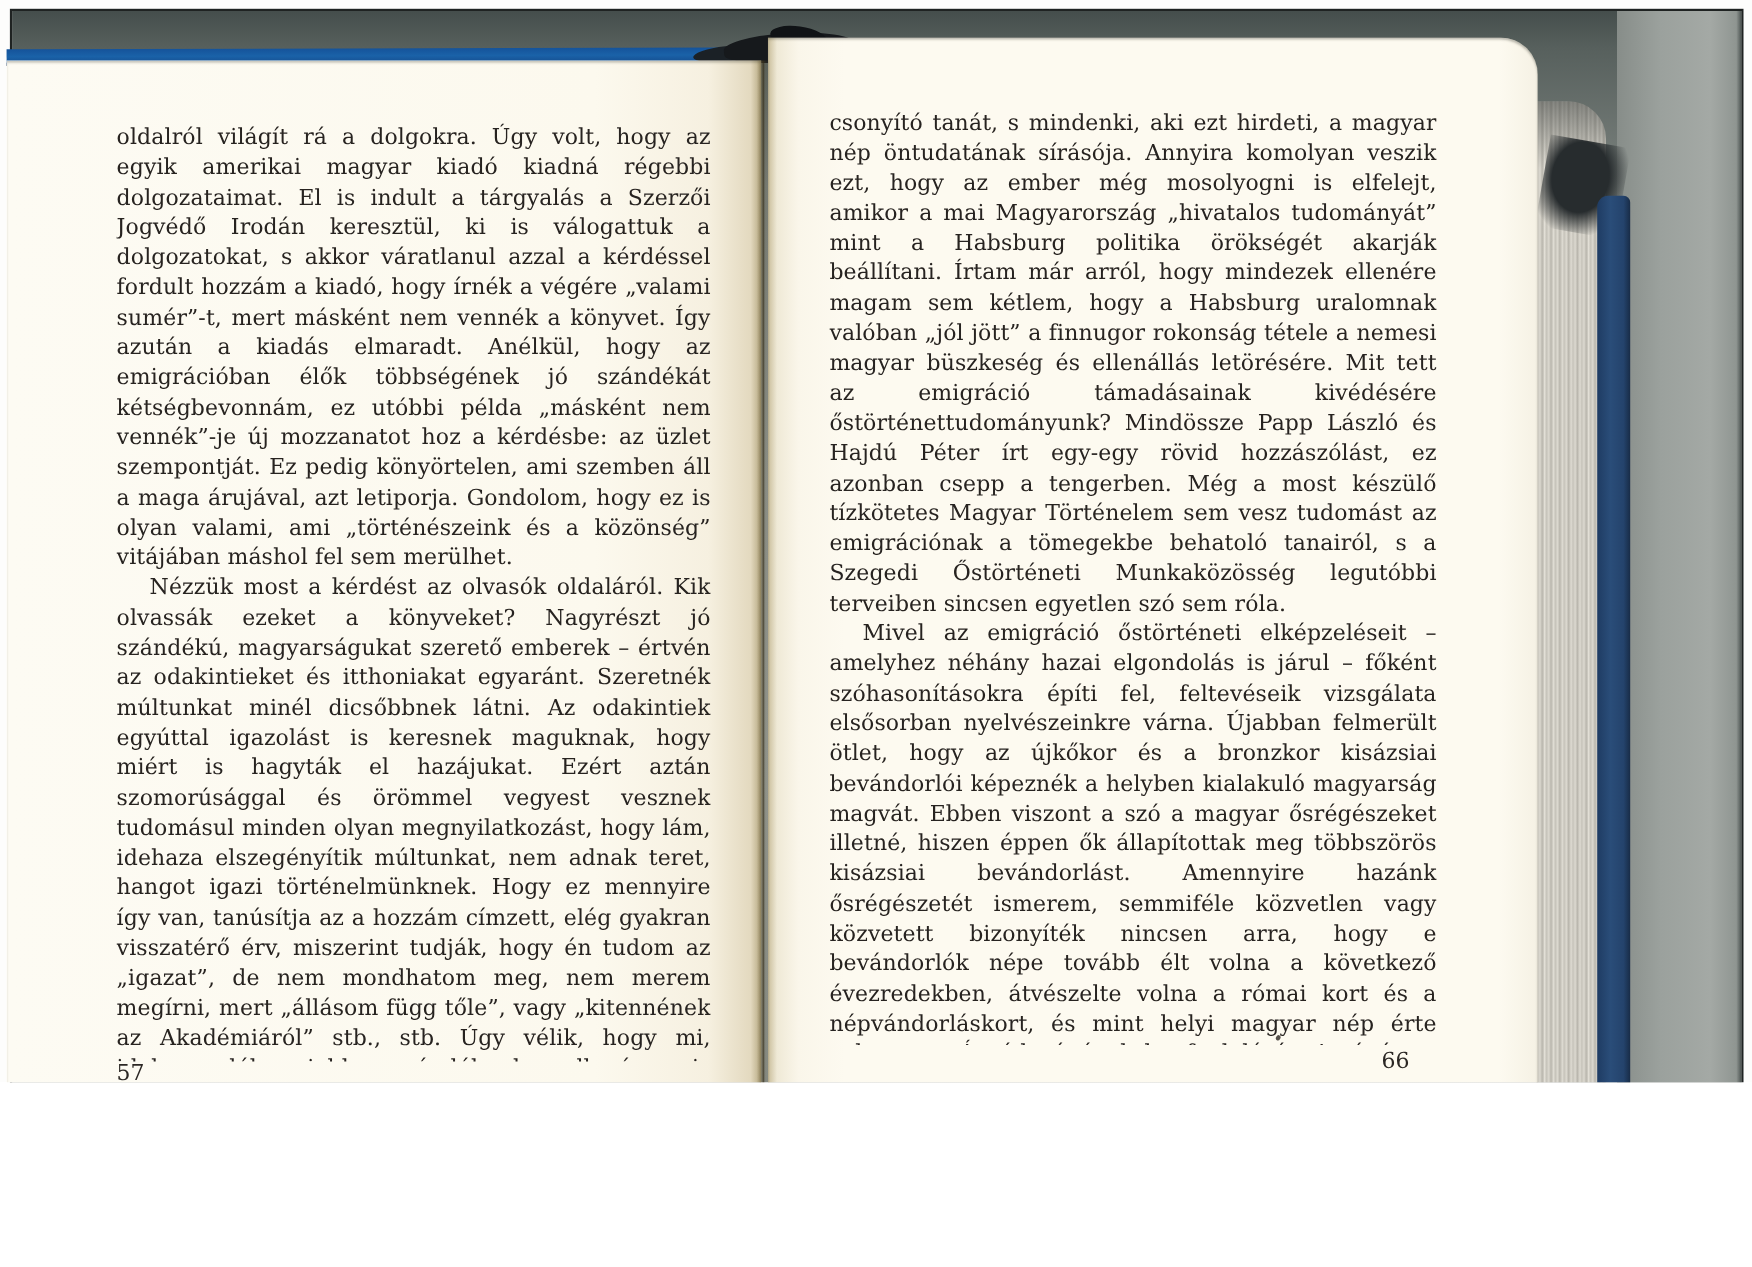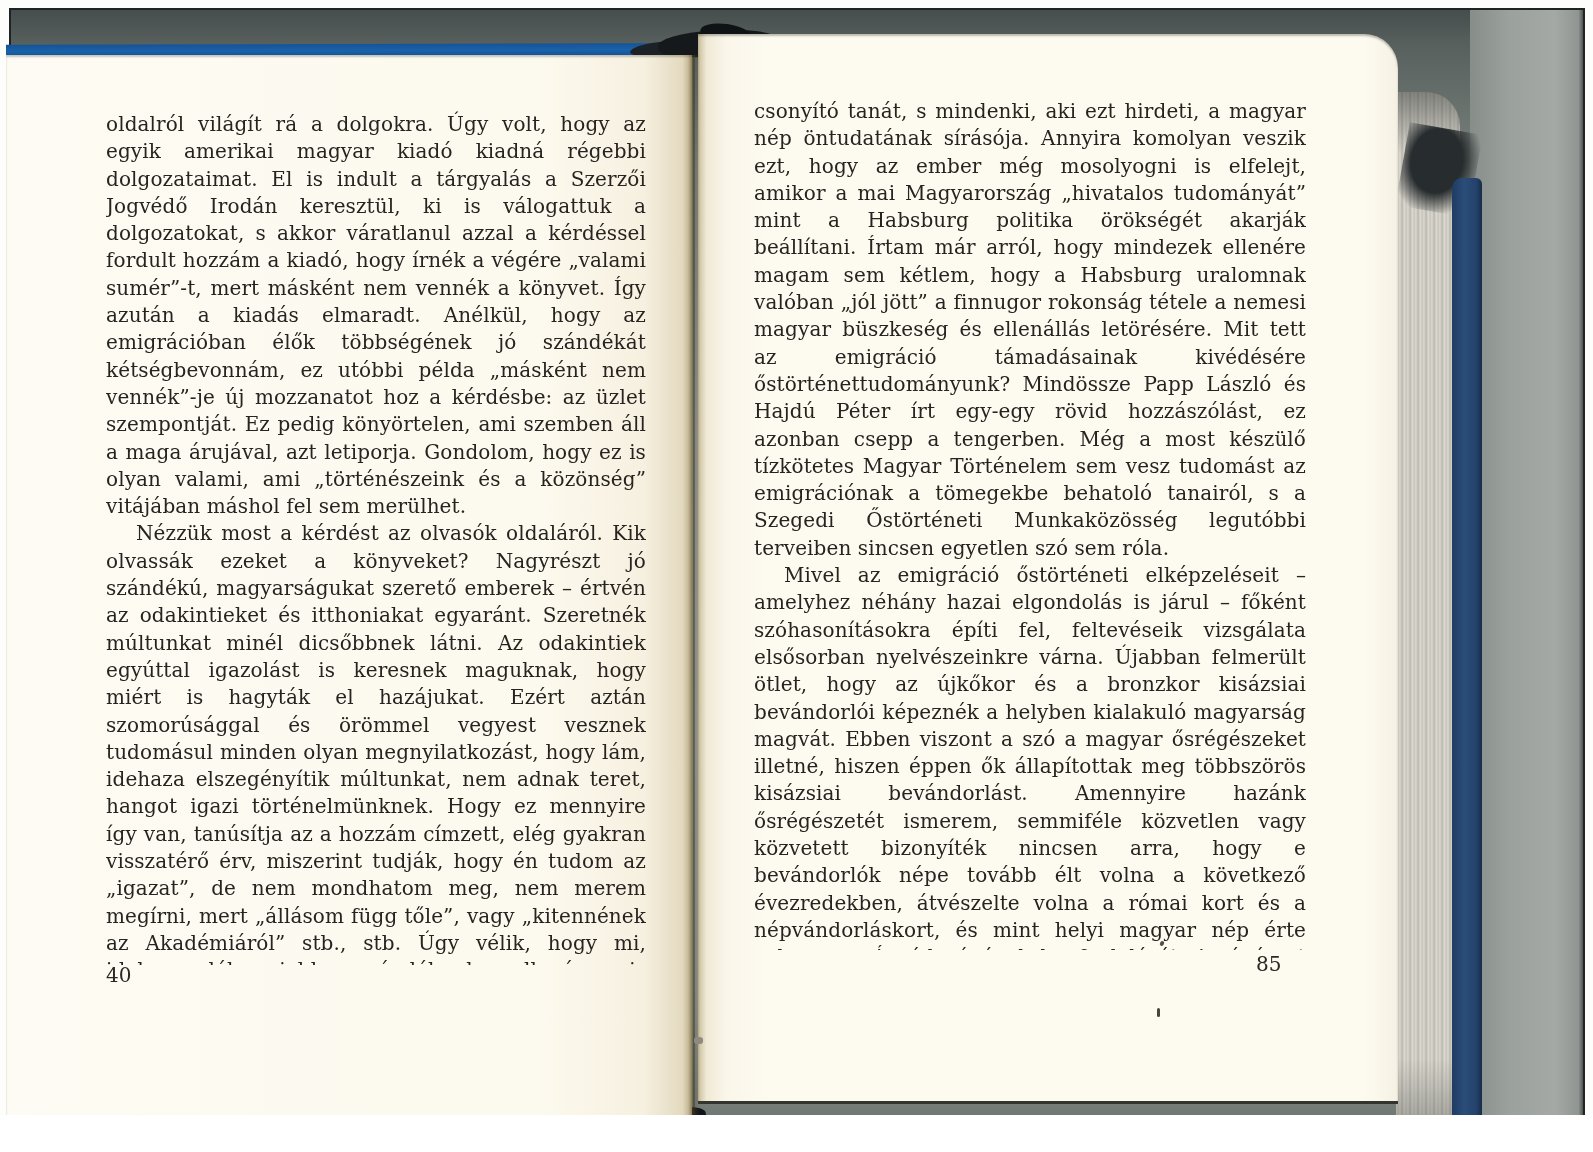--- a/index.html
+++ b/index.html
@@ -1,17 +1,17 @@
 <!DOCTYPE html>
 <html><head>
 <meta charset="utf-8">
 <style>
   html,body{margin:0;padding:0;background:#ffffff;}
   .canvas{
-    position:relative;width:1593px;height:1115px;overflow:hidden;
+    position:relative;width:1593px;height:984px;overflow:hidden;
     background:#fdfdfc;
     font-family:"DejaVu Serif","Liberation Serif",serif;
   }
   
   .scan-bg{
     position:absolute;left:9px;top:8px;width:1576px;height:1134px;
     background:linear-gradient(180deg,#454e4c 0%,#57605d 3%,#7b827e 14%,#949a96 38%,#9ba19d 62%,#8d9490 88%,#747c78 97%,#666e6a 100%);
     border:2px solid #1f2322;box-sizing:border-box;
   }
   .scan-bg-right{
@@ -127,29 +127,29 @@
 
   <div class="cover-bottom"></div>
   <div class="bottom-smudge-a"></div>
   <div class="bottom-smudge-b"></div>
 
   <div class="page page-left">
     <div class="text-block tb-left">
       <p class="para">oldalról világít rá a dolgokra. Úgy volt, hogy az egyik amerikai magyar kiadó kiadná régebbi dolgozataimat. El is indult a tárgyalás a Szerzői Jogvédő Irodán keresztül, ki is válogattuk a dolgozatokat, s akkor váratlanul azzal a kérdéssel fordult hozzám a kiadó, hogy írnék a végére „valami sumér”-t, mert másként nem vennék a könyvet. Így azután a kiadás elmaradt. Anélkül, hogy az emigrációban élők többségének jó szándékát kétségbevonnám, ez utóbbi példa „másként nem vennék”-je új mozzanatot hoz a kérdésbe: az üzlet szempontját. Ez pedig könyörtelen, ami szemben áll a maga árujával, azt letiporja. Gondolom, hogy ez is olyan valami, ami „történészeink és a közönség” vitájában máshol fel sem merülhet.</p>
       <p class="para indent">Nézzük most a kérdést az olvasók oldaláról. Kik olvassák ezeket a könyveket? Nagyrészt jó szándékú, magyarságukat szerető emberek – értvén az odakintieket és itthoniakat egyaránt. Szeretnék múltunkat minél dicsőbbnek látni. Az odakintiek egyúttal igazolást is keresnek maguknak, hogy miért is hagyták el hazájukat. Ezért aztán szomorúsággal és örömmel vegyest vesznek tudomásul minden olyan megnyilatkozást, hogy lám, idehaza elszegényítik múltunkat, nem adnak teret, hangot igazi történelmünknek. Hogy ez mennyire így van, tanúsítja az a hozzám címzett, elég gyakran visszatérő érv, miszerint tudják, hogy én tudom az „igazat”, de nem mondhatom meg, nem merem megírni, mert „állásom függ tőle”, vagy „kitennének az Akadémiáról” stb., stb. Úgy vélik, hogy mi, idehazavalók, jobb szándékunk ellenére is megfélemlítve dolgozunk. Az ismétlődő vád: a Habsburgok, hogy megtörjék a nemes magyar nemzet ellenállását, elterjesztették a „halzsíros rokonság” leala-</p>
     </div>
-    <div class="folio folio-left">40</div>
+    <div class="folio folio-left">57</div>
   </div>
 
   <div class="page page-right">
     <div class="text-block tb-right">
       <p class="para">csonyító tanát, s mindenki, aki ezt hirdeti, a magyar nép öntudatának sírásója. Annyira komolyan veszik ezt, hogy az ember még mosolyogni is elfelejt, amikor a mai Magyarország „hivatalos tudományát” mint a Habsburg politika örökségét akarják beállítani. Írtam már arról, hogy mindezek ellenére magam sem kétlem, hogy a Habsburg uralomnak valóban „jól jött” a finnugor rokonság tétele a nemesi magyar büszkeség és ellenállás letörésére. Mit tett az emigráció támadásainak kivédésére őstörténettudományunk? Mindössze Papp László és Hajdú Péter írt egy-egy rövid hozzászólást, ez azonban csepp a tengerben. Még a most készülő tízkötetes Magyar Történelem sem vesz tudomást az emigrációnak a tömegekbe behatoló tanairól, s a Szegedi Őstörténeti Munkaközösség legutóbbi terveiben sincsen egyetlen szó sem róla.</p>
       <p class="para indent">Mivel az emigráció őstörténeti elképzeléseit – amelyhez néhány hazai elgondolás is járul – főként szóhasonításokra építi fel, feltevéseik vizsgálata elsősorban nyelvészeinkre várna. Újabban felmerült ötlet, hogy az újkőkor és a bronzkor kisázsiai bevándorlói képeznék a helyben kialakuló magyarság magvát. Ebben viszont a szó a magyar ősrégészeket illetné, hiszen éppen ők állapítottak meg többszörös kisázsiai bevándorlást. Amennyire hazánk ősrégészetét ismerem, semmiféle közvetlen vagy közvetett bizonyíték nincsen arra, hogy e bevándorlók népe tovább élt volna a következő évezredekben, átvészelte volna a római kort és a népvándorláskort, és mint helyi magyar nép érte volna meg Árpád népének honfoglalását. A régészet nagyon csínján bánik a „kontinuitások” kérdéseivel. Még az sem bizonyos például, hogy a nagy tömegű szarmata népesség megérte volna az avarkort és a</p>
     </div>
-    <div class="folio folio-right">85</div>
+    <div class="folio folio-right">66</div>
   </div>
 
   <div class="gutter"></div>
 
   <div class="speck-a"></div>
   <div class="speck-b"></div>
   <div class="speck-c"></div>
 
 </div>
 

